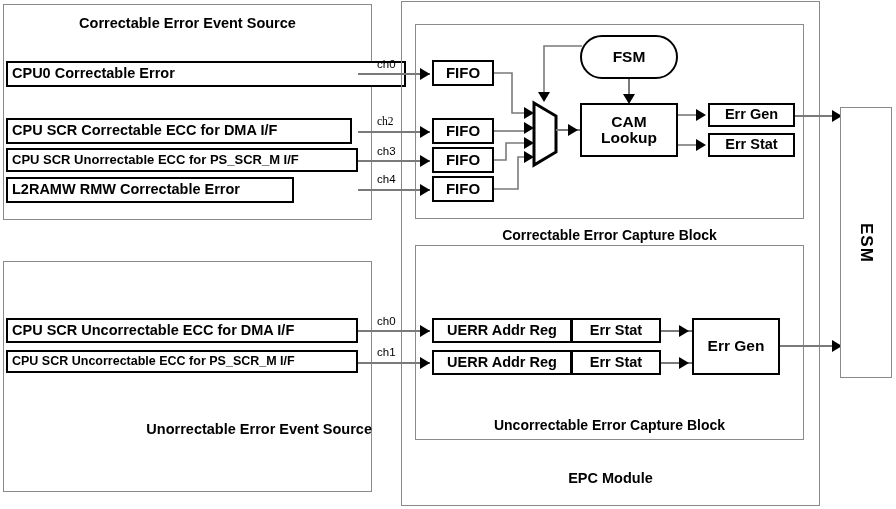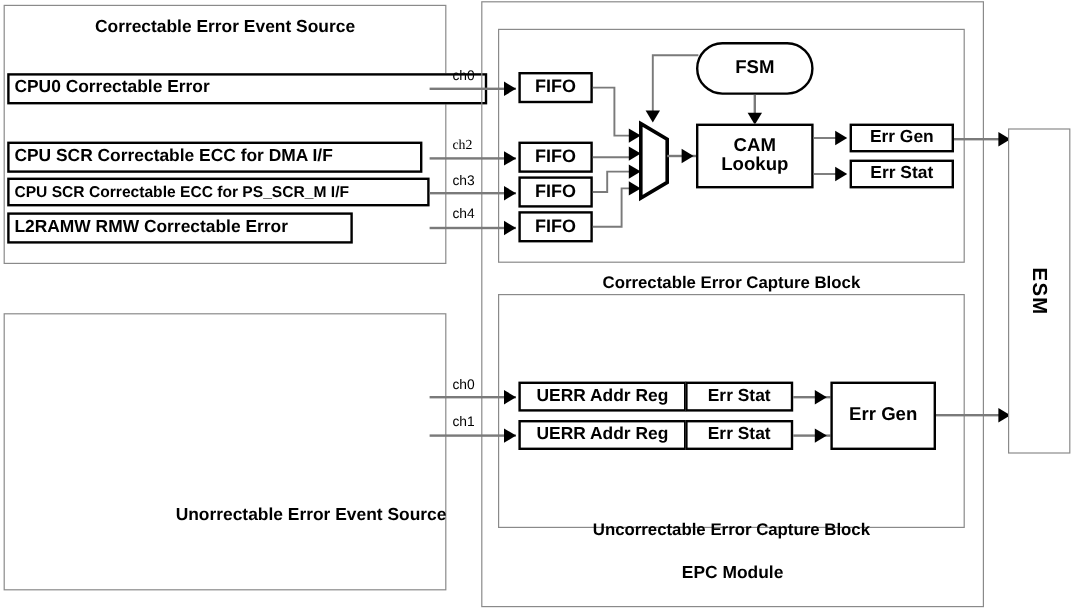--- a/index.html
+++ b/index.html
@@ -42,41 +42,43 @@
 <div id="stage">
 
   <div class="abs container-box" style="left:3px;top:4px;width:369px;height:216px;"></div>
 
   <div class="abs caption" style="left:3px;top:15px;width:369px;text-align:center;font-size:14.5px;">Correctable Error Event Source</div>
 
   <div class="abs blk left" style="left:6px;top:61px;width:400px;height:26px;font-size:14.5px;">CPU0 Correctable Error</div>
 
   <div class="abs blk left" style="left:6px;top:118px;width:346px;height:26px;font-size:14.5px;">CPU SCR Correctable ECC for DMA I/F</div>
 
-  <div class="abs blk left" style="left:6px;top:148px;width:352px;height:24px;font-size:13px;">CPU  SCR Correctable ECC for PS_SCR_M I/F</div>
+  <div class="abs blk left" style="left:6px;top:148px;width:352px;height:24px;font-size:13px;">CPU  SCR Unorrectable ECC for PS_SCR_M I/F</div>
 
   <div class="abs blk left" style="left:6px;top:177px;width:288px;height:26px;font-size:14.5px;">L2RAMW RMW Correctable Error</div>
 
   <div class="abs container-box" style="left:3px;top:261px;width:369px;height:231px;"></div>
 
   <div class="abs caption" style="left:3px;top:421px;width:369px;text-align:right;font-size:14.5px;">Unorrectable Error Event Source</div>
 
+  <div class="abs blk left" style="left:6px;top:318px;width:352px;height:25px;font-size:14.5px;">CPU SCR Uncorrectable ECC for DMA I/F</div>
 
+  <div class="abs blk left" style="left:6px;top:350px;width:352px;height:23px;font-size:12.5px;">CPU SCR Uncorrectable ECC for PS_SCR_M I/F</div>
 
   <div class="abs container-box" style="left:401px;top:1px;width:419px;height:505px;"></div>
 
   <div class="abs caption" style="left:401px;top:470px;width:419px;text-align:center;font-size:14.5px;">EPC Module</div>
 
   <div class="abs container-box" style="left:415px;top:24px;width:389px;height:195px;"></div>
 
   <div class="abs caption" style="left:415px;top:199px;width:389px;text-align:center;font-size:14px;margin-top:28px;">Correctable Error Capture Block</div>
 
   <div class="abs container-box" style="left:415px;top:245px;width:389px;height:195px;"></div>
 
-  <div class="abs caption" style="left:415px;top:417px;width:389px;text-align:center;font-size:14px;margin-top:16px;">Uncorrectable Error Capture Block</div>
+  <div class="abs caption" style="left:415px;top:417px;width:389px;text-align:center;font-size:14px;">Uncorrectable Error Capture Block</div>
 
   <div class="abs hline" style="left:358px;top:73px;width:72px;"></div>
   <div class="abs arrow-r" style="left:420px;top:68px;"></div>
   <div class="abs chlabel" style="left:377px;top:58px;">ch0</div>
 
   <div class="abs hline" style="left:358px;top:131px;width:72px;"></div>
   <div class="abs arrow-r" style="left:420px;top:126px;"></div>
   <div class="abs chlabel" style="left:377px;top:115px;font-family:Liberation Serif, serif;">ch2</div>
 
   <div class="abs hline" style="left:358px;top:160px;width:72px;"></div>

